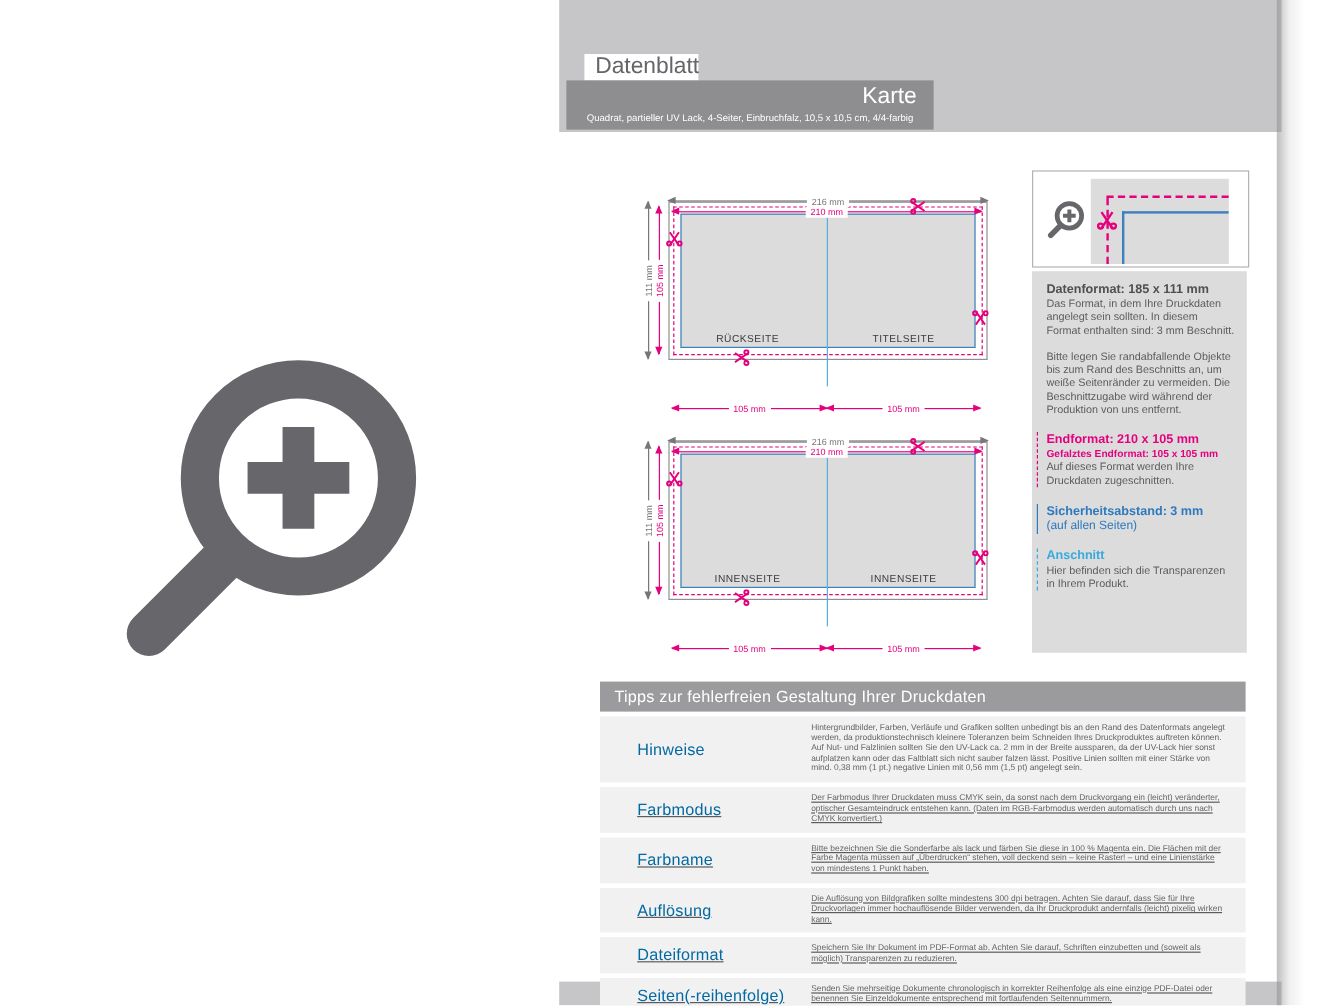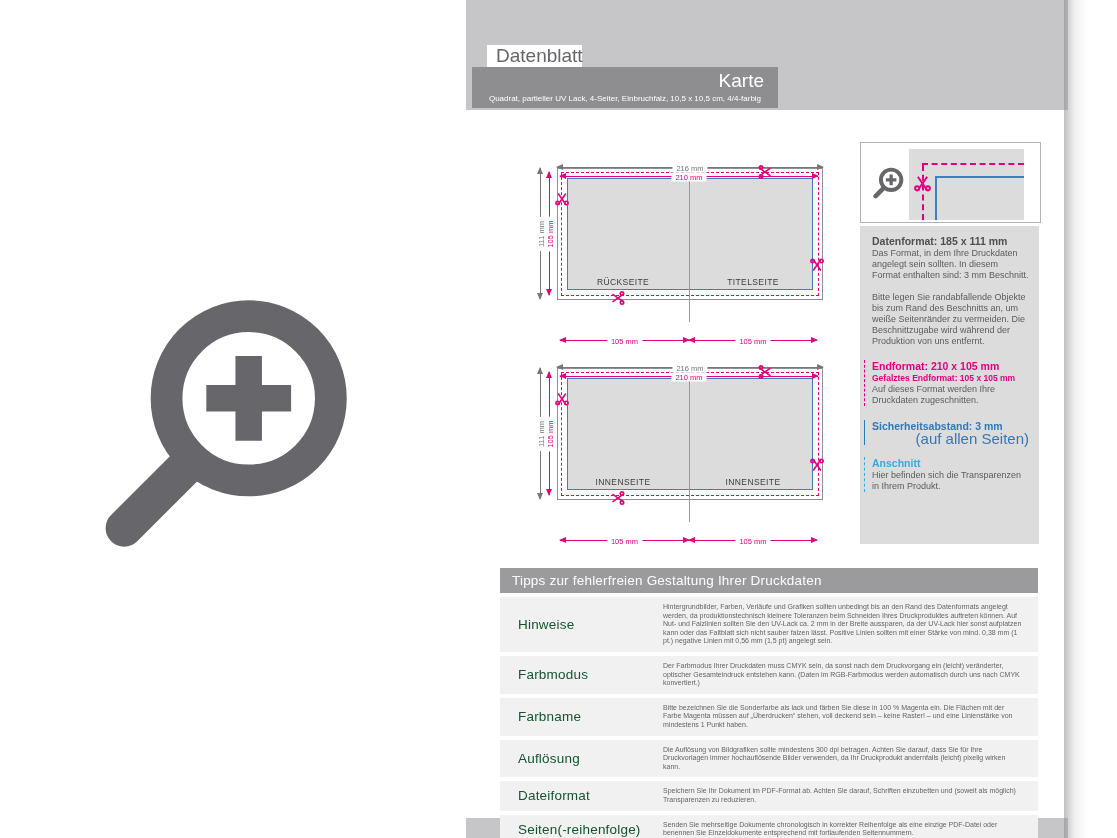--- a/index.html
+++ b/index.html
@@ -64,36 +64,36 @@
             box-sizing:border-box;padding:9px 10px 0 4px;}
   .sec{border-left:1px solid transparent;padding-left:7px;}
   .sec p{margin:0;font-size:9px;line-height:11px;color:#5c5c5e;}
   .sec .h{font-size:10.5px;font-weight:bold;line-height:13px;margin:0;}
   .sec-daten .h{color:#4f4f52;}
   .sec-end{border-left:1px dashed #e5007d;margin-top:13px;}
   .sec-end .h{color:#e5007d;}
   .sec-end .sub{font-size:8.5px;font-weight:bold;color:#e5007d;line-height:11px;margin:0;}
   .sec-sich{border-left:1px solid #2d79bd;margin-top:14px;}
   .sec-sich .h{color:#2d79bd;}
-  .sec-sich .sub{font-size:15px;color:#2d79bd;line-height:12px;margin:0;text-align:right;}
+  .sec-sich .sub{font-size:10px;color:#2d79bd;line-height:12px;margin:0;}
   .sec-falz{border-left:1px dashed #38a9e0;margin-top:12px;}
   .sec-falz .h{color:#38a9e0;}
   .gap{height:11px;}
 
   
   .tips-header{position:absolute;left:500px;top:568px;width:538px;height:25px;background:#9b9b9d;
                color:#ffffff;font-size:13.5px;line-height:25px;padding-left:12px;box-sizing:border-box;letter-spacing:.2px;}
   .tips-rows{position:absolute;left:500px;top:597px;width:538px;}
   .trow{display:flex;background:#f1f1f2;margin-bottom:4px;}
   .trow .rl{width:163px;box-sizing:border-box;padding-left:18px;display:flex;align-items:center;
-            font-size:13.5px;color:#14532d;letter-spacing:.2px;}
+            font-size:13.5px;color:#0369a1;letter-spacing:.2px;margin-left:13px;}
   .trow .rt{flex:1;box-sizing:border-box;padding:6px 14px 6px 0;font-size:7px;line-height:8.6px;
             color:#646466;display:flex;align-items:center;}
   .trow-tall{min-height:50px;}
-  .trow-std{min-height:28px;}
+  .trow-std{min-height:28px;text-decoration:underline;}
 </style>
 </head>
 <body>
 
 <div id="canvas">
 
   <div class="band-top"></div>
   <div class="band-bottom"></div>
 
   <div class="tab">Datenblatt</div>

